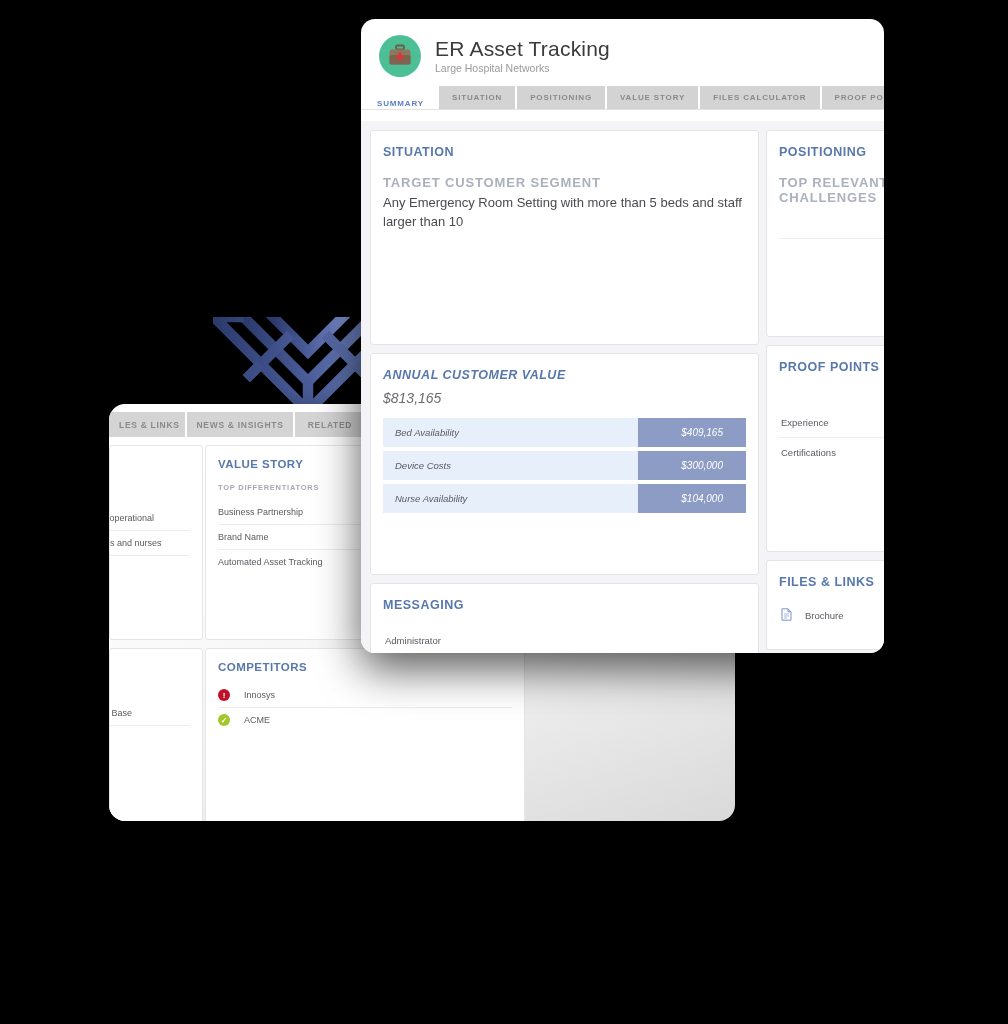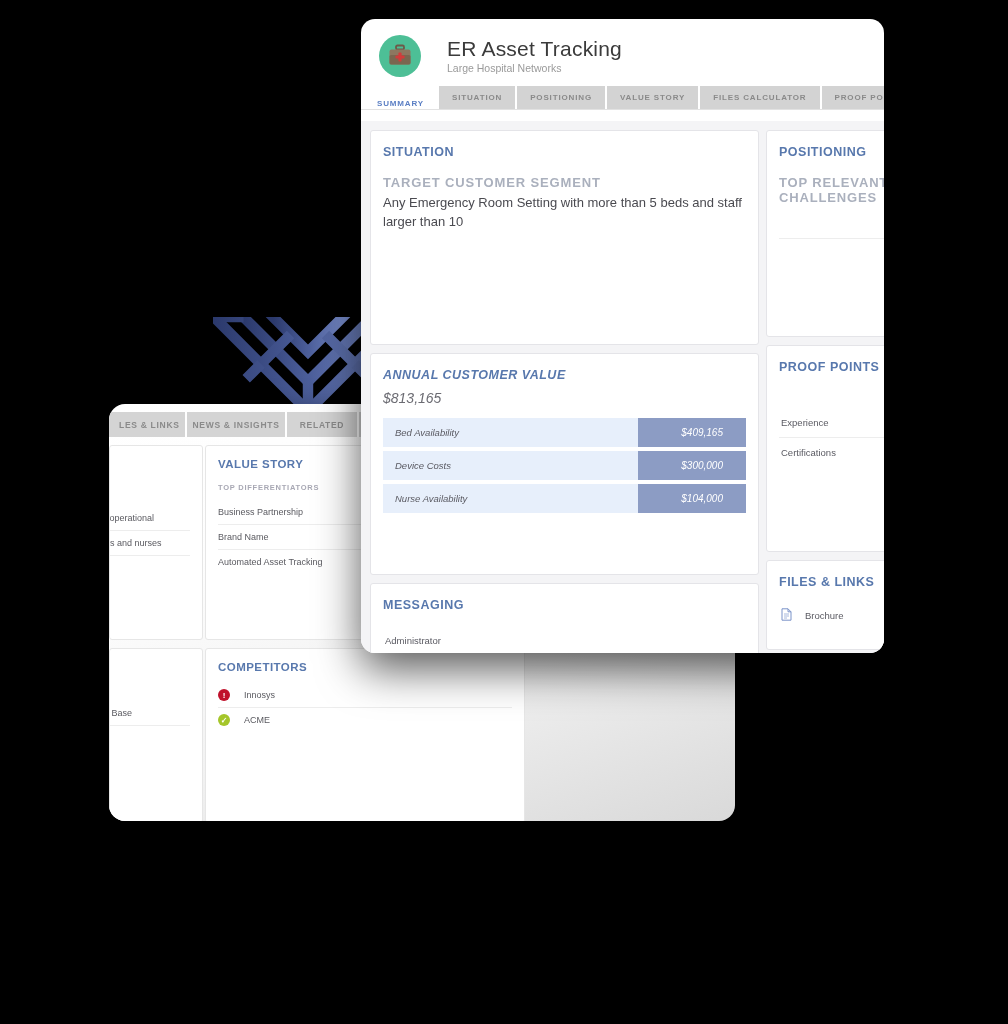--- a/index.html
+++ b/index.html
@@ -155,21 +155,21 @@
     top: 19px;
     width: 523px;
     height: 634px;
     border-radius: 14px;
     background: #ffffff;
     box-shadow: 0 16px 44px rgba(0,0,0,.65);
   }
   .fw-header {
     display: flex;
     align-items: center;
-    gap: 26px;
+    gap: 14px;
     padding: 14px 18px 8px 18px;
     height: 67px;
   }
   .app-icon {
     width: 42px; height: 42px;
     border-radius: 50%;
     background: #4dbf96;
     display: flex;
     align-items: center;
     justify-content: center;
@@ -338,21 +338,21 @@
       <path d="M30 100 H74 M126 100 H170 M100 30 V74 M100 126 V170"></path>
       <path d="M52 52 L30 30 M148 52 L170 30 M52 148 L30 170 M148 148 L170 170"></path>
       <path d="M8 100 H30 M170 100 H192 M100 8 V30 M100 170 V192"></path>
     </g>
   </svg>
 
   <div class="window" id="back-window">
 
     <div class="bw-tabstrip">
       <div class="bw-tab" style="width:78px;justify-content:flex-start;">LES &amp; LINKS</div>
-      <div class="bw-tab" style="width:100px;">NEWS &amp; INSIGHTS</div>
+      <div class="bw-tab" style="width:108px;">NEWS &amp; INSIGHTS</div>
       <div class="bw-tab" style="width:72px;">RELATED</div>
       <div class="bw-tab" style="width:100px;">CUSTOM V</div>
     </div>
 
     <div class="bw-body">
 
       <div class="bw-col-left">
         <div class="bw-card" style="height:195px;padding-left:0;">
           <div style="height:48px;"></div>
           <div class="bw-row-clip">in operational</div>

